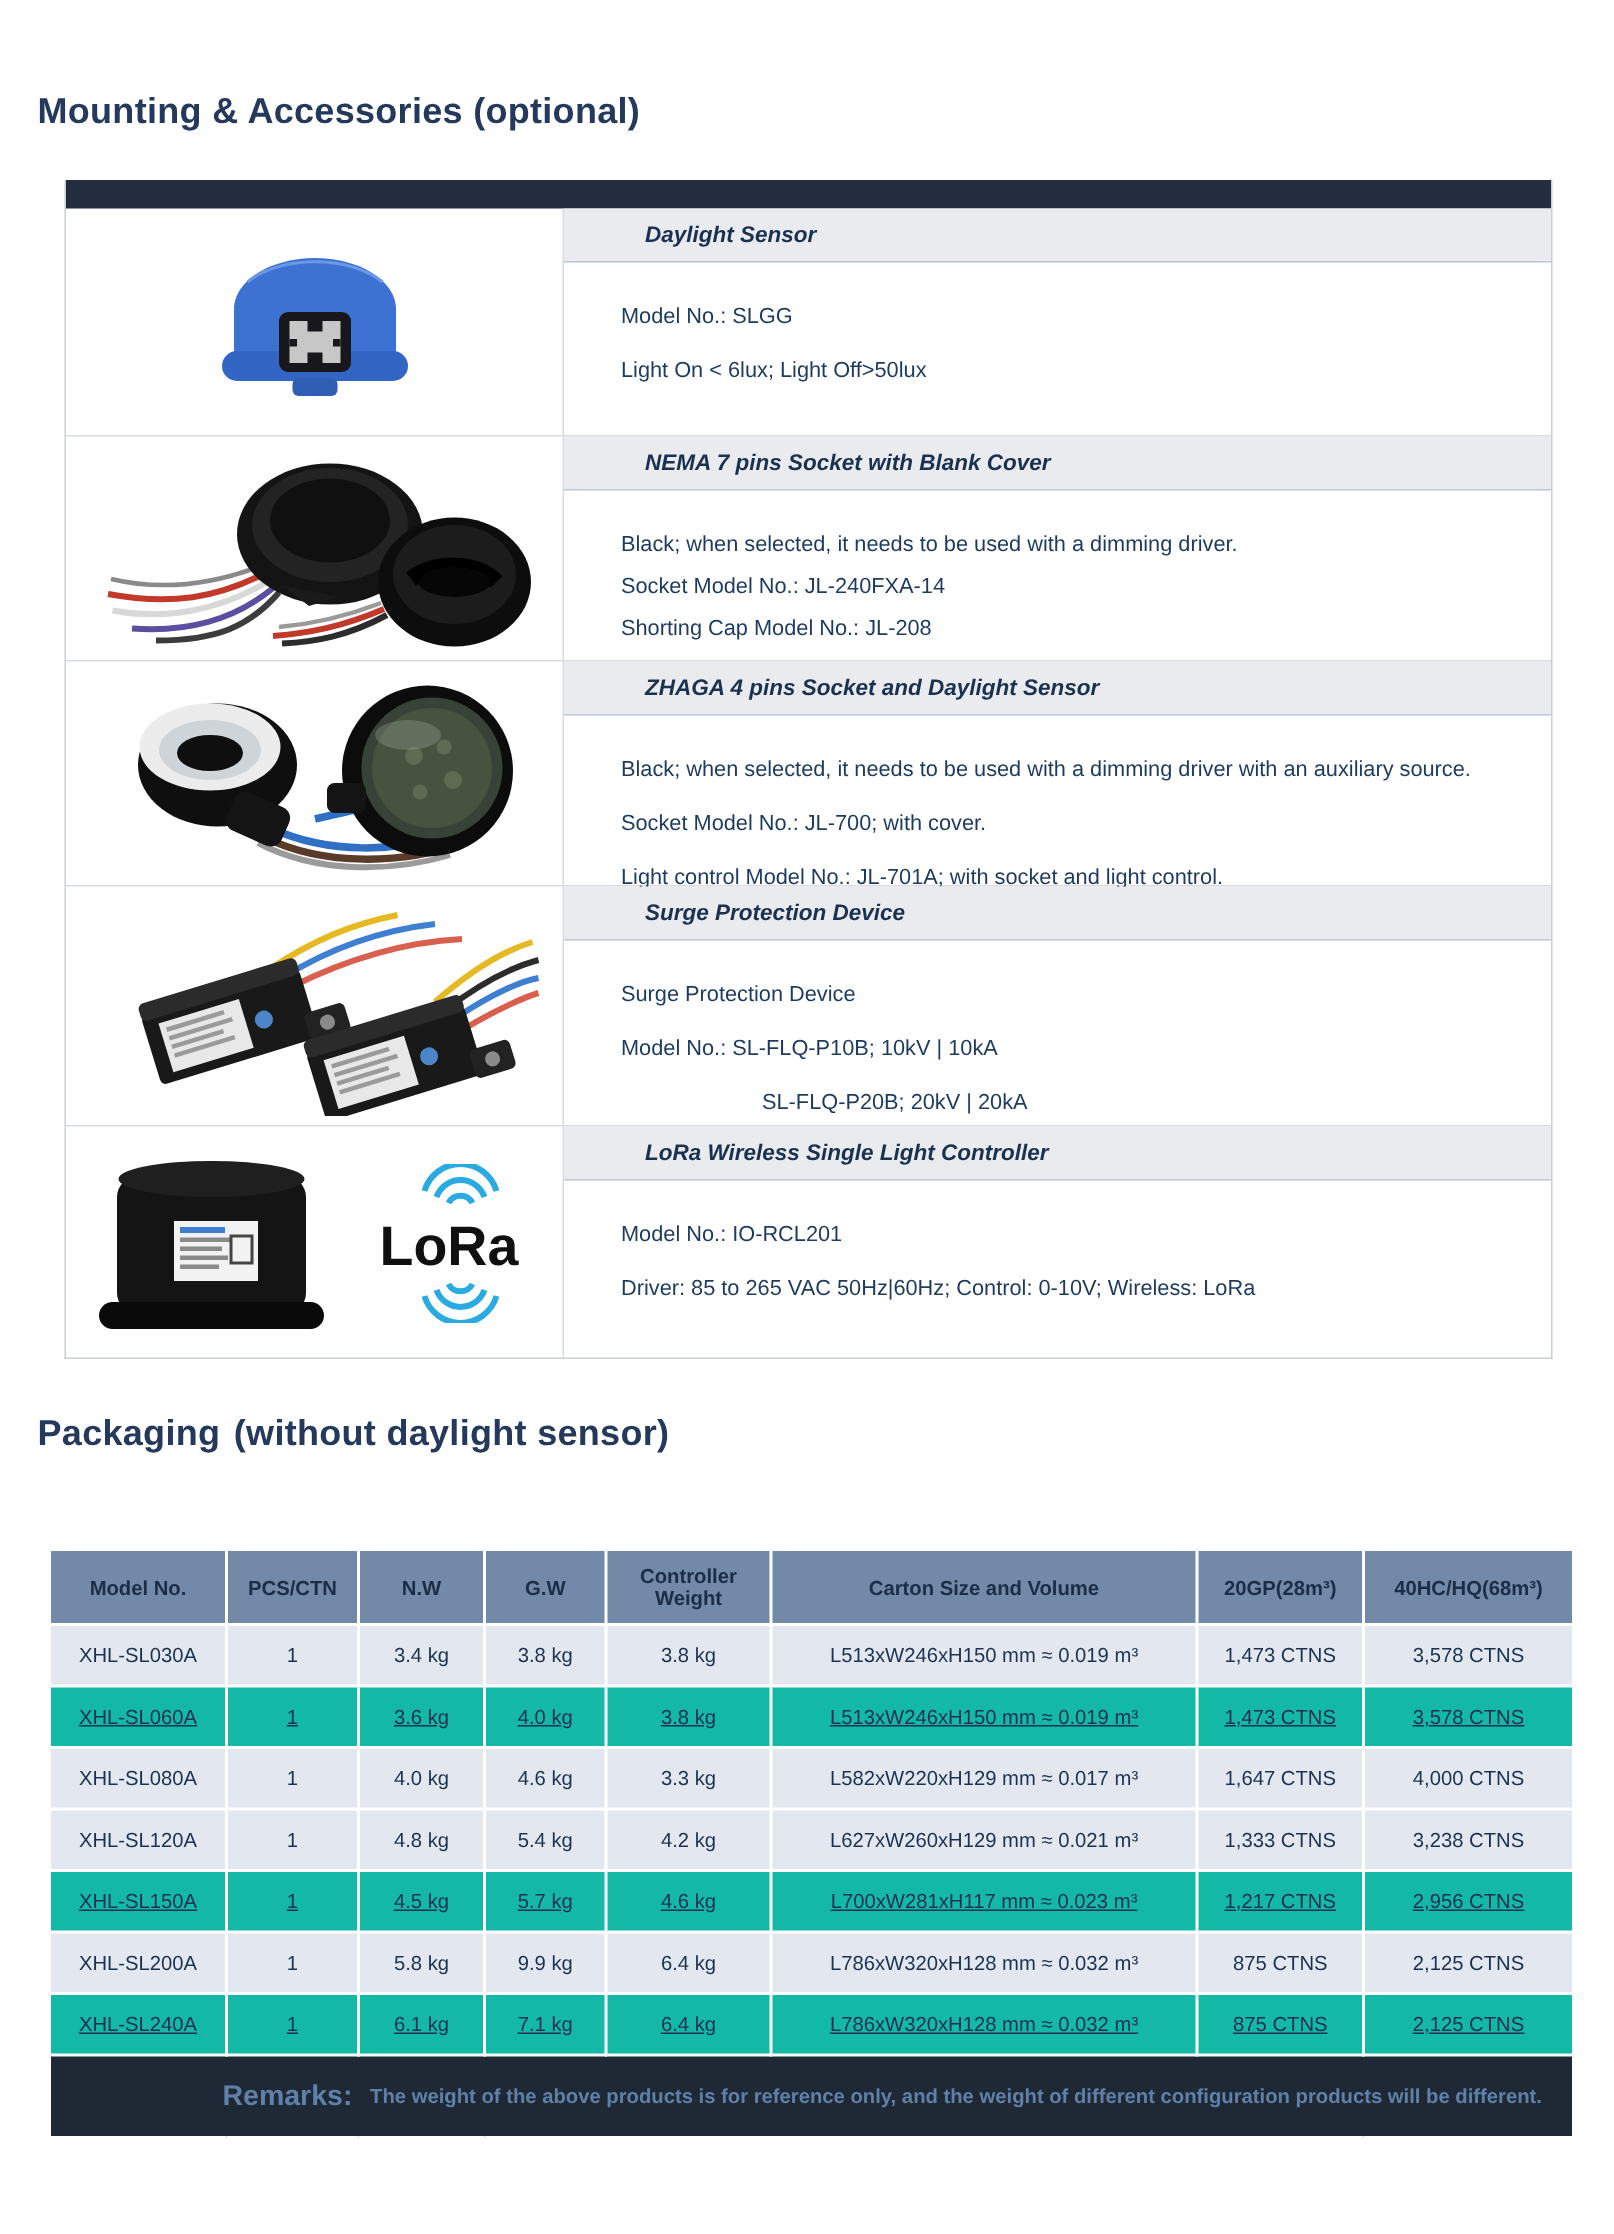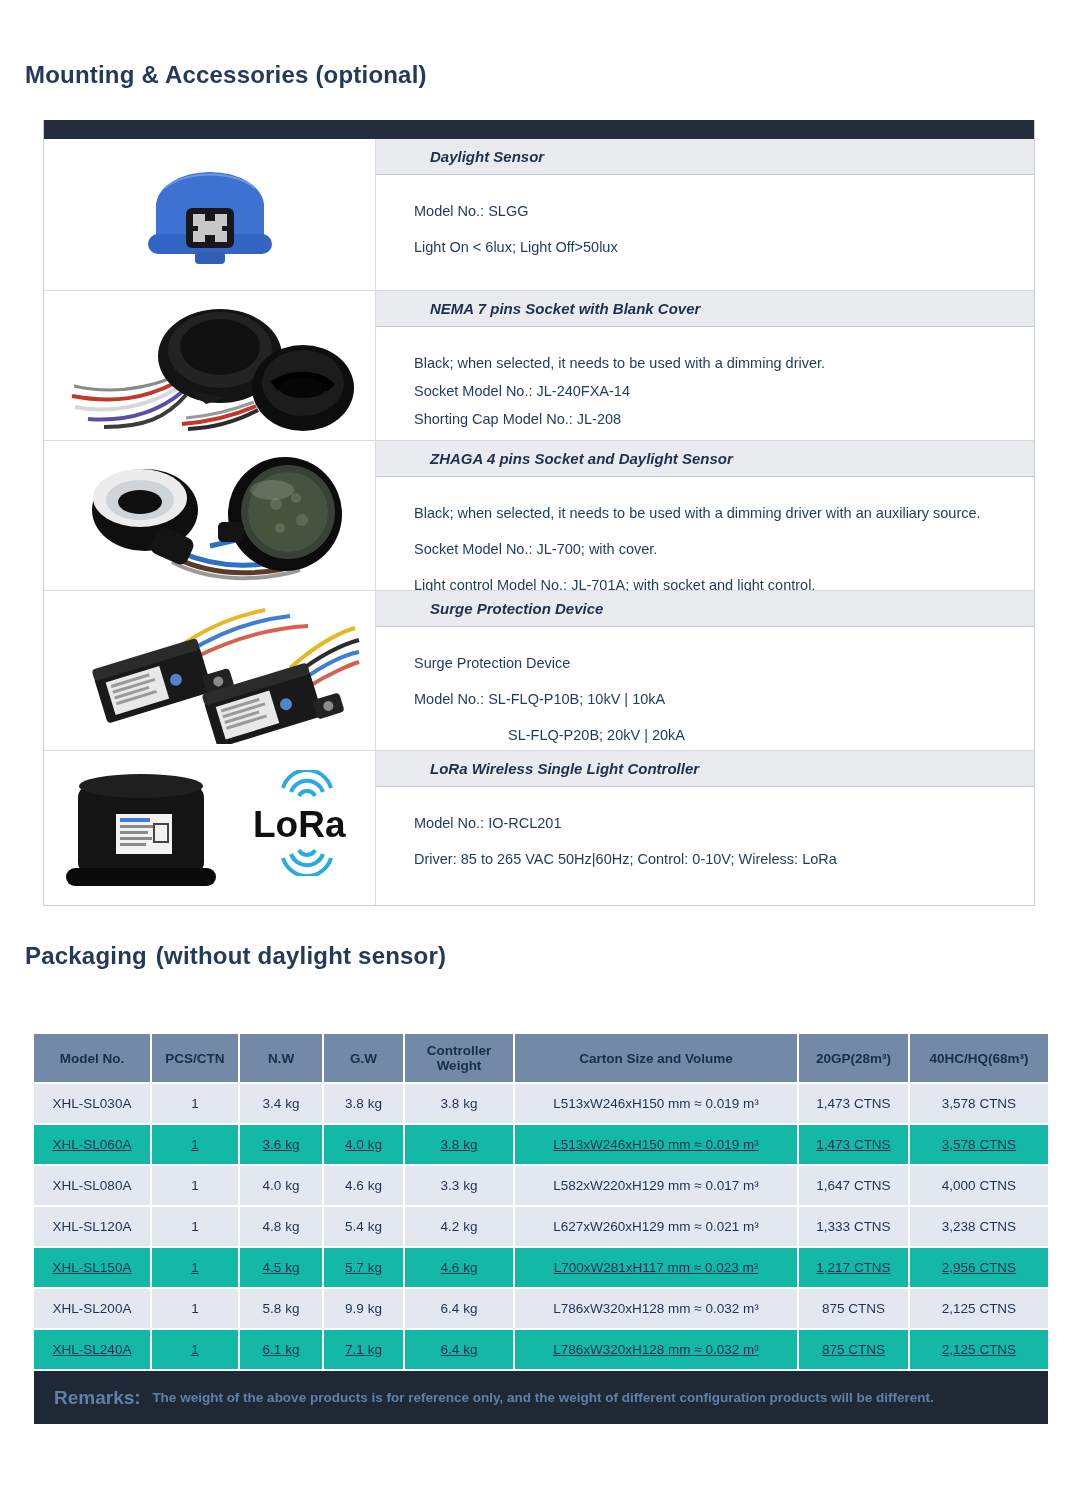--- a/index.html
+++ b/index.html
@@ -51,27 +51,27 @@
   .pack-table th {
     background:#7289a8; border:2px solid #ffffff; font-weight:600;
     height:50px; text-align:center; padding:2px 4px; color:#1b2d47;
   }
   .pack-table td {
     border:2px solid #ffffff; height:41px; text-align:center; padding:2px 4px;
   }
   .pack-table tr.row-light td { background:#e3e8f0; }
   .pack-table tr.row-dark  td { background:#14b8a6;text-decoration:underline; }
   .pack-table td.remarks-cell {
-    background:#1e2935; height:55px; text-align:left; padding:4px 20px;
+    background:#1e2935; height:55px; text-align:right; padding:4px 20px;
   }
   .remarks-label { color:#5f80a8; font-size:19px; font-weight:bold; vertical-align:middle; }
   .remarks-text  { color:#5f80a8; font-size:13.5px; font-weight:bold; margin-left:8px; vertical-align:middle; }
 
   
-  .lora-wrap { display:flex; gap:21px; }
+  .lora-wrap { display:flex; align-items:center; gap:21px; }
   .lora-logo { position:relative; width:118px; height:120px; }
   .lora-word {
     position:absolute; left:2px; top:42px; font-size:37px; font-weight:800;
     color:#101010; letter-spacing:0px; font-family:"Liberation Sans", sans-serif;
   }
   .arcs { position:absolute; left:24px; }
   .arcs.top { top:8px; }
   .arcs.bottom { top:84px; transform:rotate(180deg); }
 </style>
 </head>

